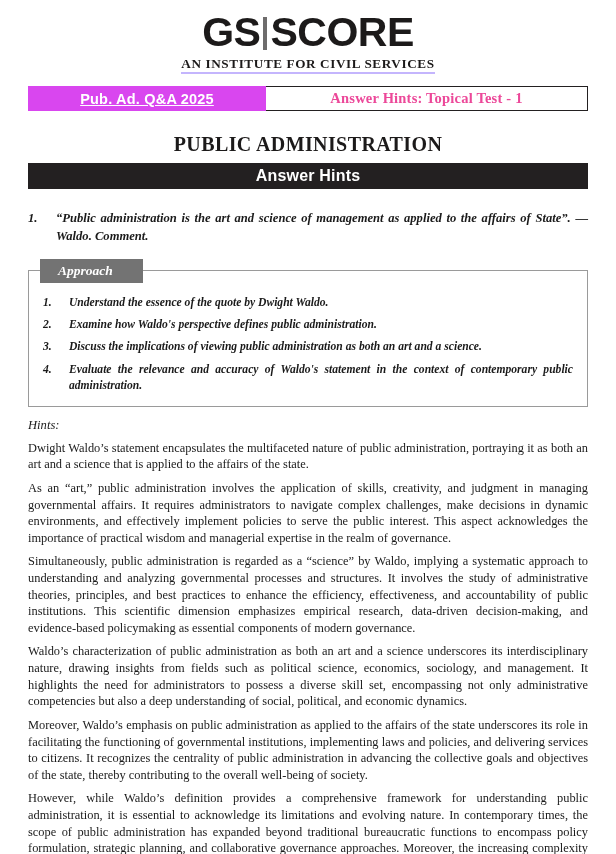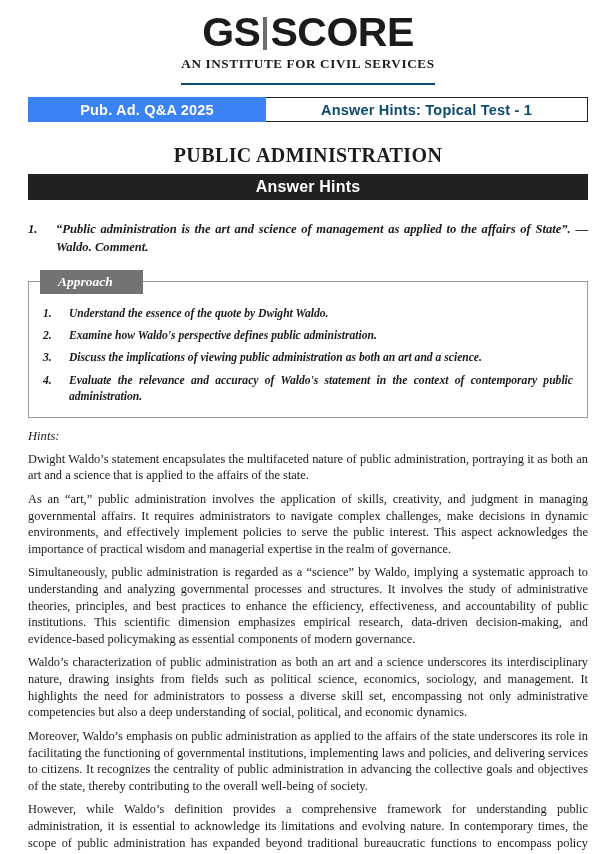--- a/index.html
+++ b/index.html
@@ -52,53 +52,54 @@
   .logo-score { display: inline-block; }
 
   .logo-sub {
     font-family: "Liberation Serif", "DejaVu Serif", serif;
     font-weight: bold;
     font-size: 13.2px;
     letter-spacing: 0.6px;
     margin-top: 3px;
     color: #1c1a1a;
     display: inline-block;
-    padding-bottom: 11px;
-    border-bottom: 2px solid #0c4a6e;
+    padding-bottom: 0;
+    border-bottom: 2px solid #c4b5fd;
   }
 
   
   .banner-row {
     display: flex;
     margin-top: 12px;
     height: 25px;
   }
   .banner-left {
-    background: #3b82f6;
+    background: #d946ef;
     color: #ffffff;
     flex: 0 0 238px;
     display: flex;
     align-items: center;
     justify-content: center;
     font-family: "Liberation Sans", "DejaVu Sans", sans-serif;
     font-weight: bold;
     font-size: 14.5px;
     letter-spacing: 0.2px;
+    text-decoration: underline;
   }
   .banner-right {
     flex: 1 1 auto;
     border: 1.5px solid #232021;
     border-left: none;
     display: flex;
     align-items: center;
     justify-content: center;
-    font-family: Liberation Sans, sans-serif;
+    font-family: Liberation Serif, serif;
     font-weight: bold;
     font-size: 14.5px;
-    color: #0c4a6e;
+    color: #ec4899;
     letter-spacing: 0.2px;
   }
 
   
   .subject-title {
     text-align: center;
     font-family: "Liberation Serif", "DejaVu Serif", serif;
     font-weight: bold;
     font-size: 20px;
     letter-spacing: 0.4px;

